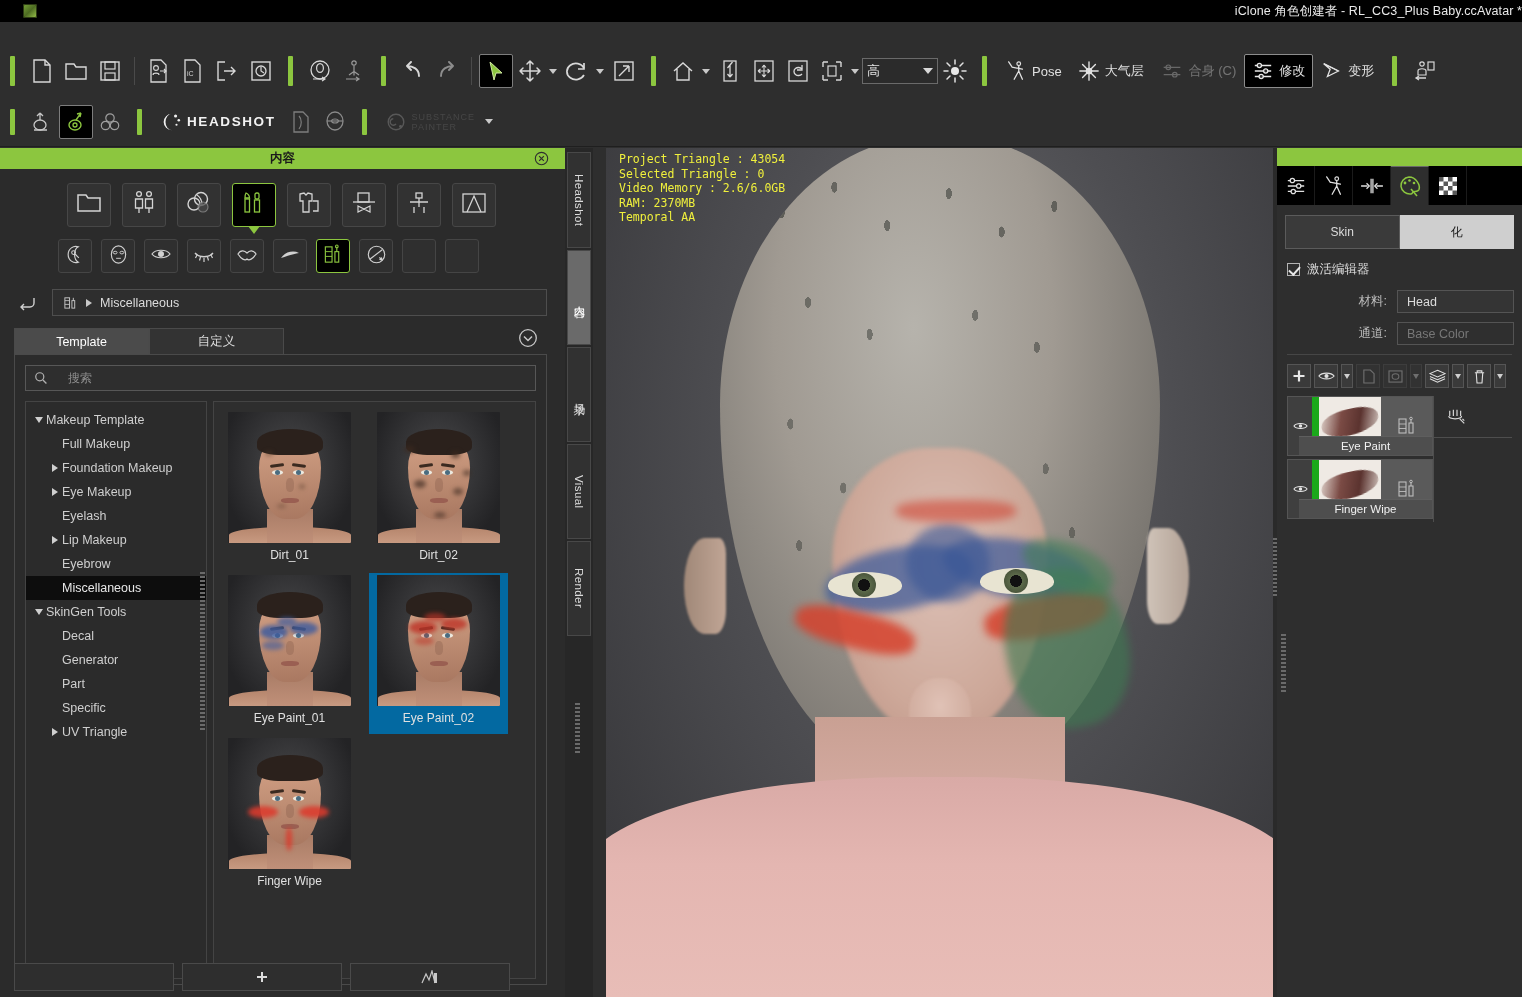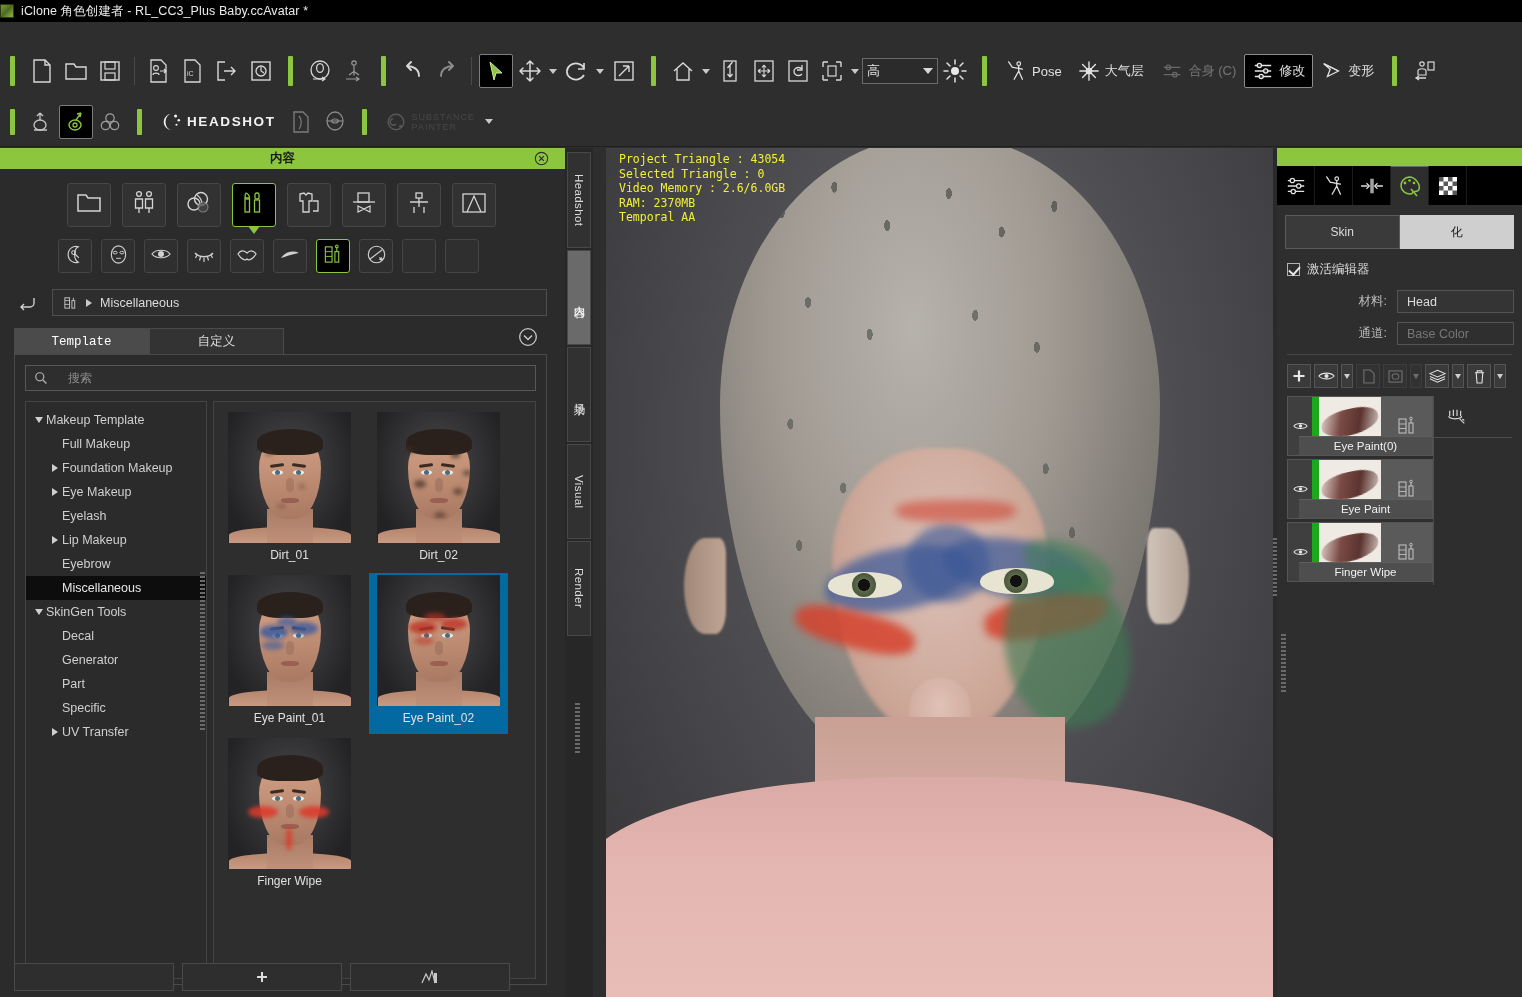--- a/index.html
+++ b/index.html
@@ -8,21 +8,21 @@
     background: #2e2e2e;
     font-family: "Liberation Sans", sans-serif;
     overflow: hidden;
     color: #d6d6d6;
   }
   .app { position: relative; width: 1522px; height: 997px; }
 
   
   .titlebar {
     position: absolute; left:0; top:0; width:1522px; height:22px;
-    background:#000; display:flex; align-items:center; gap:7px; padding-left:0;
+    background:#000; display:flex; align-items:center; gap:7px; padding-left:23px;justify-content:space-between;
   }
   .app-icon {
     width:14px; height:14px; border-radius:2px;
     background: linear-gradient(135deg,#7aa63a 0%, #4d6b22 50%, #9ec94e 100%);
     box-shadow: inset 0 0 0 1px #2c3a14;
     flex:none;
   }
   .title-text { font-size:12.5px; color:#eaeaea; letter-spacing:.1px; white-space:nowrap; }
 
   
@@ -104,21 +104,21 @@
 
   .breadcrumb-row { display:flex; align-items:center; padding:10px 18px 0 14px; gap:12px; }
   .back-btn { width:26px;height:22px;display:flex;align-items:center;justify-content:center;cursor:default; }
   .crumb {
     flex:1; height:27px; border:1px solid #4e4e4e; background:#2e2e2e;
     display:flex;align-items:center; gap:8px; padding:0 10px;
   }
   .crumb .arw { width:0;height:0;border-top:4px solid transparent;border-bottom:4px solid transparent;border-left:6px solid #c8c8c8; }
   .crumb .cl { font-size:12.5px; color:#dcdcdc; }
 
-  .tabs-row { display:flex; align-items:flex-end; margin:12px 0 0 14px; position:relative; width:518px;font-family:Liberation Mono, monospace; }
+  .tabs-row { display:flex; align-items:flex-end; margin:12px 0 0 14px; position:relative; width:518px; }
   .tab {
     height:26px; min-width:135px; display:flex;align-items:center;justify-content:center;
     font-size:12.5px; color:#dcdcdc; background:#333; border:1px solid #4a4a4a; border-bottom:none; cursor:default;
   }
   .tab.active { background:#4b4b4b; color:#fff; }
   .tabs-row .chev { position:absolute; right:-6px; bottom:2px; }
 
   .tab-body {
     margin:0 18px 0 14px; border:1px solid #4a4a4a; background:#2b2b2b; height:631px;
     padding:10px 10px 0 10px; position:relative;
@@ -848,21 +848,21 @@
               <span>Part</span>
             </div>
             <div class="tnode lvl2">
               <span class="tw"></span>
               <span>Specific</span>
             </div>
             <div class="tnode lvl2">
               <span class="tw">
                 <i class="tri-r"></i>
               </span>
-              <span>UV Transfer</span>
+              <span>UV Triangle</span>
             </div>
             <div class="tree-scroll"></div>
         </div>
         <div class="grid-pane">
           <div class="grid-scroll-l"></div>
           <div class="grid" id="grid">
               <div class="cell">
                 <div class="thumb">
                   <div class="face-bg"></div>
                   <div class="shoulders"></div>
@@ -1146,42 +1146,20 @@
               <path d="M2 4h10M4.5 4V2h5v2M3.5 4l.8 11h5.4l.8-11" fill="none" stroke="#e0e0e0" stroke-width="1.2"></path>
             </svg>
         </div>
         <div class="lt-btn" style="min-width:12px;">
           <span class="lt-caret"></span>
         </div>
       </div>
 
       <div class="layers-area">
         <div class="layers-col" id="layers" style="position:relative;">
-          <div class="layer">
-              <div class="eye-cell">
-                <svg width="15" height="10" viewBox="0 0 16 10">
-                  <path d="M1 5c2.5-3.5 11.5-3.5 14 0-2.5 3.5-11.5 3.5-14 0z" fill="none" stroke="#e8e8e8" stroke-width="1.1"></path>
-                  <circle cx="8" cy="5" r="1.8" fill="#e8e8e8"></circle>
-                </svg>
-              </div>
-              <div class="grn"></div>
-              <div class="swatch">
-                <div class="stroke"></div>
-              </div>
-              <div class="icon-cell">
-                <svg width="22" height="22" viewBox="0 0 22 22">
-                  <rect x="3" y="4" width="7" height="14" fill="none" stroke="#bdbdbd" stroke-width="1.1"></rect>
-                  <path d="M3 9h7M3 13.5h7" stroke="#bdbdbd" stroke-width=".9"></path>
-                  <rect x="13" y="8" width="4" height="10" fill="none" stroke="#bdbdbd" stroke-width="1.1"></rect>
-                  <path d="M15 8V4" stroke="#bdbdbd" stroke-width="1.1"></path>
-                  <circle cx="15" cy="3.5" r="1.3" fill="none" stroke="#bdbdbd" stroke-width="1"></circle>
-                </svg>
-              </div>
-              <div class="lname">Eye Paint(0)</div>
-            </div>
             <div class="layer">
               <div class="eye-cell">
                 <svg width="15" height="10" viewBox="0 0 16 10">
                   <path d="M1 5c2.5-3.5 11.5-3.5 14 0-2.5 3.5-11.5 3.5-14 0z" fill="none" stroke="#e8e8e8" stroke-width="1.1"></path>
                   <circle cx="8" cy="5" r="1.8" fill="#e8e8e8"></circle>
                 </svg>
               </div>
               <div class="grn"></div>
               <div class="swatch">
                 <div class="stroke"></div>

